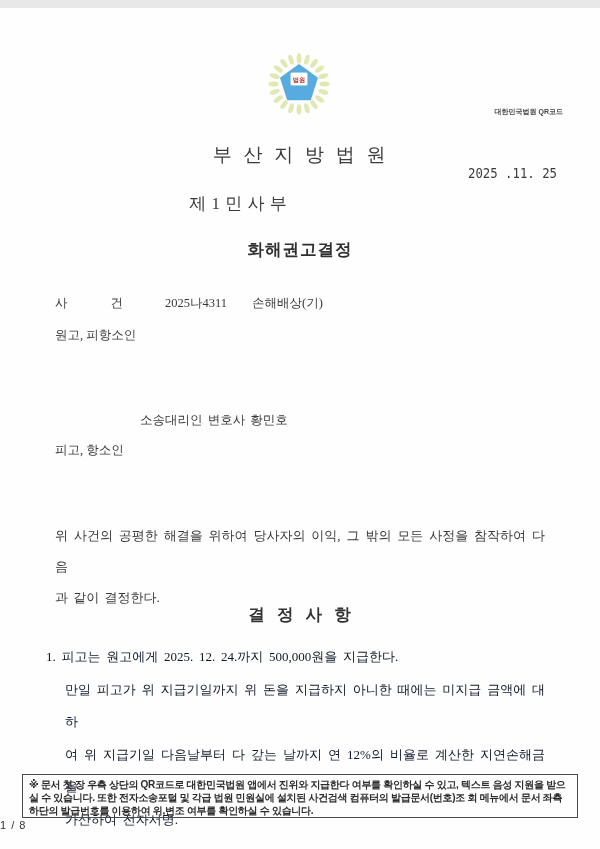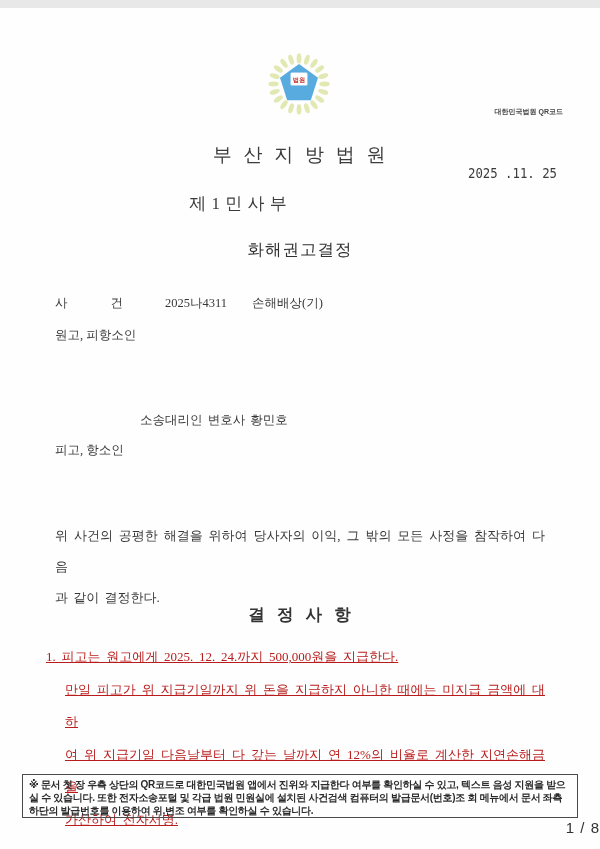--- a/index.html
+++ b/index.html
@@ -31,21 +31,21 @@
     font-family:"DejaVu Sans Mono","Liberation Mono",monospace;
     font-size:14px;color:#3c3c3c;letter-spacing:0px;
     transform:scaleX(0.88);transform-origin:left top;
   }
   .division{
     left:0;top:184px;width:476px;text-align:center;
     font-size:17px;color:#3b3b3b;word-spacing:1px;
   }
   .doc-title{
     left:0;top:231px;width:600px;text-align:center;
-    font-size:16.5px;font-weight:normal;color:#2f2f2f;letter-spacing:1px;
+    font-size:16.5px;font-weight:bold;color:#2f2f2f;letter-spacing:1px;
   }
   .case-row{left:0;top:287px;width:600px;font-size:12.5px;color:#383838;}
   .case-label{
     position:absolute;left:55px;top:0;width:68px;
     display:inline-block;text-align:justify;text-align-last:justify;
   }
   .case-number{position:absolute;left:165px;top:0;}
   .case-type{position:absolute;left:252px;top:0;}
   .party-plaintiff{left:55px;top:319px;font-size:12.5px;color:#383838;}
   .representative{left:140px;top:404px;font-size:12.5px;color:#383838;word-spacing:2px;}
@@ -54,35 +54,35 @@
     left:55px;top:512px;width:490px;
     font-size:13px;line-height:31px;color:#383838;word-spacing:2px;
   }
   .jl{text-align:justify;text-align-last:justify;}
   .section-heading{
     left:0;top:596px;width:600px;text-align:center;
     font-size:16.5px;font-weight:600;color:#333;word-spacing:6px;letter-spacing:1px;
   }
   .decision{
     left:46px;top:633px;width:499px;
-    font-size:13px;line-height:32.5px;color:#b91c1c;word-spacing:2.5px;text-decoration:underline;
+    font-size:13px;line-height:32.5px;color:#0f172a;word-spacing:2.5px;
   }
   .decision .cont{padding-left:19px;}
   .footer-box{
     left:22px;top:766px;width:542px;height:36px;
     border:1.5px solid #4a4a4a;
     padding:3px 6px;
     font-family:"Liberation Sans","DejaVu Sans",sans-serif;
     font-size:10px;font-weight:bold;line-height:13px;color:#2b2b2b;
     letter-spacing:-0.3px;
   }
   .page-number{
-    left:0;top:811px;width:600px;text-align:right;
+    left:0;top:811px;width:600px;text-align:left;
     font-family:"Liberation Sans","DejaVu Sans",sans-serif;
-    font-size:15px;color:#333;letter-spacing:1px;
+    font-size:11px;color:#333;letter-spacing:1px;
   }
 </style>
 </head>
 <body>
 
 <div class="page">
 
   <div class="abs emblem">
     <svg width="62" height="68" viewBox="-31 -33 62 66">
       <defs>

